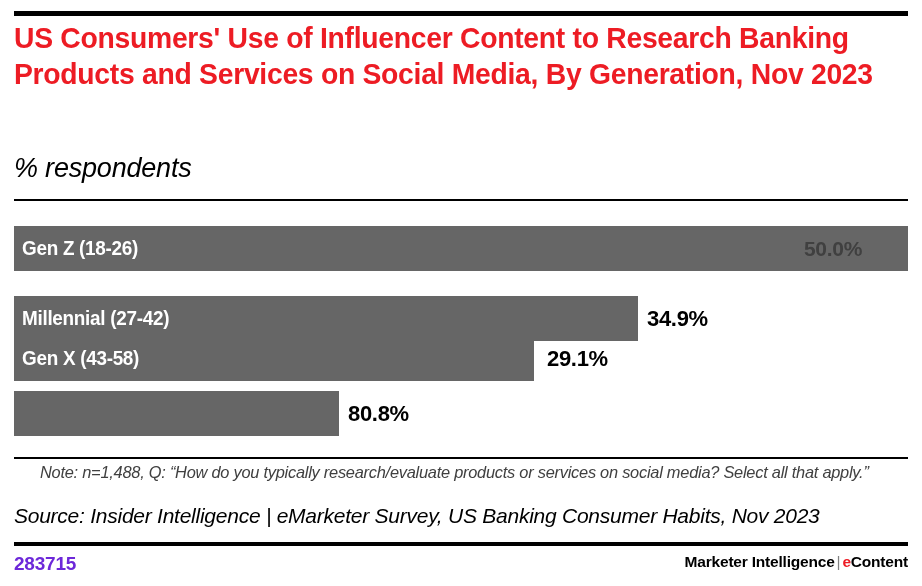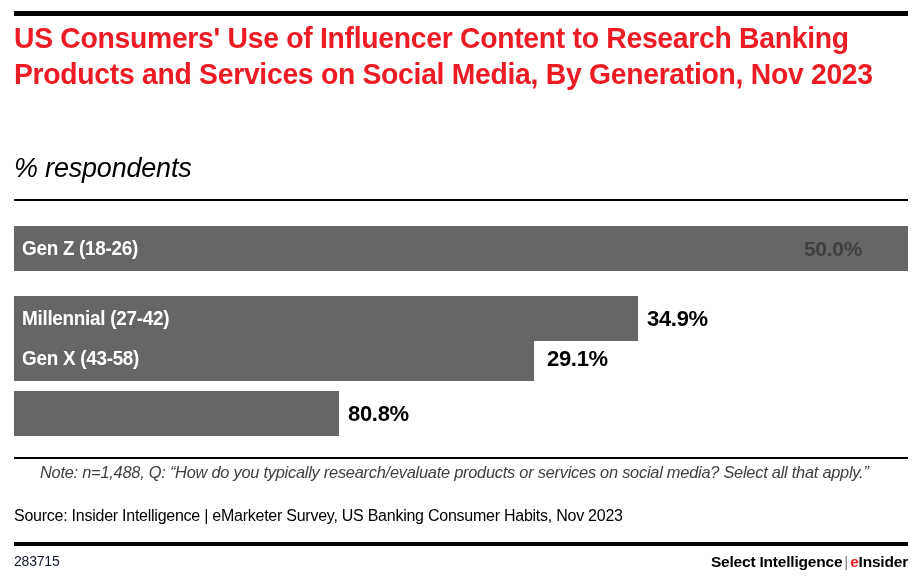--- a/index.html
+++ b/index.html
@@ -163,34 +163,35 @@
     line-height: 21px;
     color: #404040;
     letter-spacing: -0.25px;
     margin-left: 26px;
   }
   .source {
     position: absolute;
     left: 14px;
     top: 505px;
     width: 890px;
-    font-size: 16px;
+    font-size: 21px;
+    font-style: italic;
     line-height: 21px;
     color: #000000;
     letter-spacing: -0.25px;
   }
 
   
   .footer-id {
     position: absolute;
     left: 14px;
     top: 553px;
-    font-size: 14px;
-    font-weight: normal;
-    color: #0f172a;
+    font-size: 19px;
+    font-weight: bold;
+    color: #6d28d9;
     letter-spacing: -0.2px;
   }
   .footer-brand {
     position: absolute;
     right: 14px;
     top: 553px;
     font-size: 15.5px;
     font-weight: bold;
     color: #000000;
     letter-spacing: -0.2px;
@@ -244,16 +245,16 @@
 
   <div class="note">Note: n=1,488, Q: “How do you typically research/evaluate products or services on social media? Select all that apply.”</div>
 
   <div class="source">Source: Insider Intelligence | eMarketer Survey, US Banking Consumer Habits, Nov 2023</div>
 
   <div class="rule-above-footer"></div>
 
   <div class="footer-id">283715</div>
 
   <div class="footer-brand">
-    <span>Select Intelligence</span><span class="sep">|</span><span class="e">e</span><span>Insider</span>
+    <span>Marketer Intelligence</span><span class="sep">|</span><span class="e">e</span><span>Content</span>
   </div>
 
 </div>
 
 </body></html>

